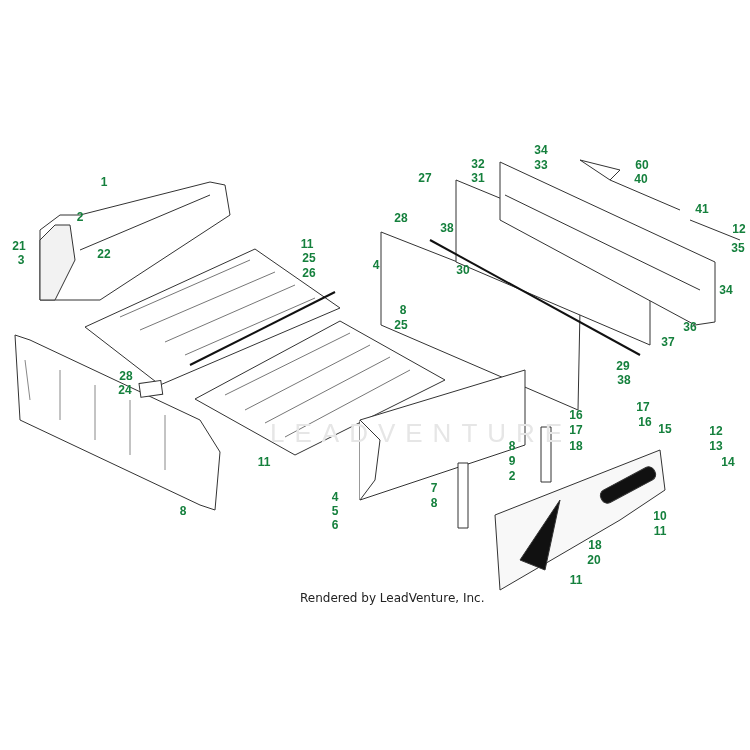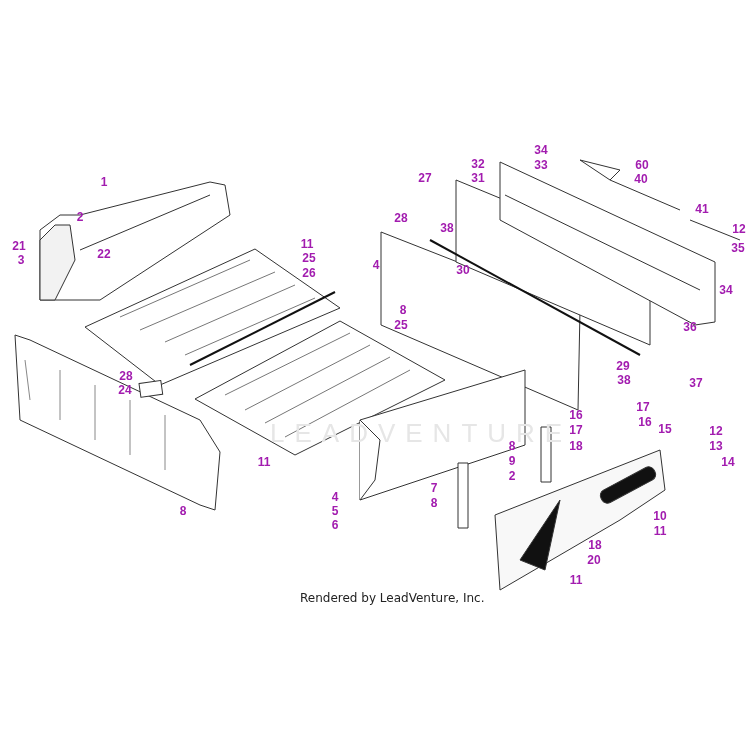--- a/index.html
+++ b/index.html
@@ -1,18 +1,18 @@
 <!DOCTYPE html>
 <html><head>
   <meta charset="utf-8">
   <style>
     html, body { margin: 0; padding: 0; background: #ffffff; }
     body { width: 750px; height: 750px; position: relative; overflow: hidden; font-family: "Liberation Sans", sans-serif; }
     #diagram { position: absolute; left: 0; top: 0; width: 750px; height: 750px; }
-    .callout { position: absolute; font-family: "Liberation Sans", sans-serif; font-weight: bold; font-size: 12px; color: #a21caf; line-height: 1; transform: translate(-50%, -50%); white-space: nowrap; }
+    .callout { position: absolute; font-family: "Liberation Sans", sans-serif; font-weight: bold; font-size: 12px; color: #15803d; line-height: 1; transform: translate(-50%, -50%); white-space: nowrap; }
     .credit { position: absolute; left: 300px; top: 591px; font-family: "DejaVu Sans", sans-serif; font-size: 12px; color: #222; }
     .watermark { position: absolute; left: 270px; top: 418px; font-family: "Liberation Sans", sans-serif; font-size: 26px; letter-spacing: 10px; color: #e6e6e6; }
   </style>
 </head>
 <body>
 
 <svg id="diagram" viewBox="0 0 750 750" xmlns="http://www.w3.org/2000/svg">
   <g fill="#ffffff" stroke="#333" stroke-width="1" stroke-linejoin="round">
 
     <g>
@@ -94,21 +94,21 @@
     <div class="callout" style="left: 478px; top: 178px;">31</div>
     <div class="callout" style="left: 541px; top: 150px;">34</div>
     <div class="callout" style="left: 541px; top: 165px;">33</div>
     <div class="callout" style="left: 642px; top: 165px;">60</div>
     <div class="callout" style="left: 641px; top: 179px;">40</div>
     <div class="callout" style="left: 702px; top: 209px;">41</div>
     <div class="callout" style="left: 739px; top: 229px;">12</div>
     <div class="callout" style="left: 738px; top: 248px;">35</div>
     <div class="callout" style="left: 726px; top: 290px;">34</div>
     <div class="callout" style="left: 690px; top: 327px;">36</div>
-    <div class="callout" style="left: 696px; top: 342px; margin-top: 41px;">37</div>
+    <div class="callout" style="left: 668px; top: 342px;">37</div>
     <div class="callout" style="left: 623px; top: 366px;">29</div>
     <div class="callout" style="left: 624px; top: 380px;">38</div>
     <div class="callout" style="left: 576px; top: 415px;">16</div>
     <div class="callout" style="left: 643px; top: 407px;">17</div>
     <div class="callout" style="left: 576px; top: 430px;">17</div>
     <div class="callout" style="left: 645px; top: 422px;">16</div>
     <div class="callout" style="left: 665px; top: 429px;">15</div>
     <div class="callout" style="left: 576px; top: 446px;">18</div>
     <div class="callout" style="left: 716px; top: 431px;">12</div>
     <div class="callout" style="left: 716px; top: 446px;">13</div>

